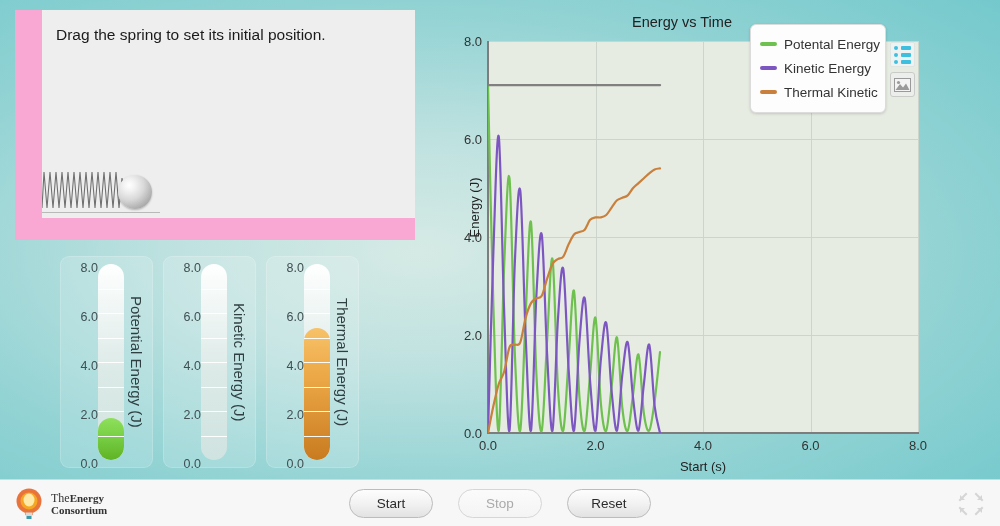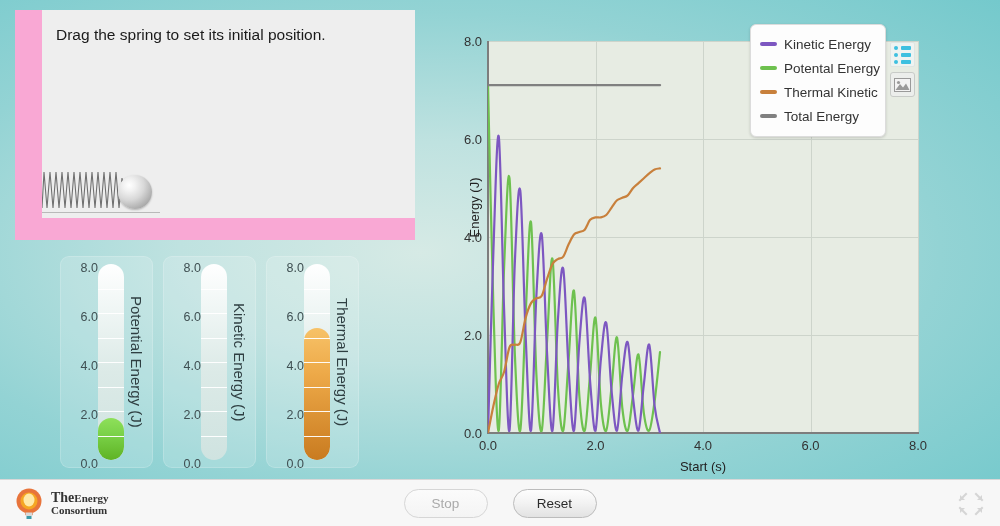--- a/index.html
+++ b/index.html
@@ -76,21 +76,21 @@
   #legend-toggle-icon .lbar { flex:1; height:4px; background:#3dc0e0; border-radius:1px; }
   #image-export-icon { margin-top:5px; width:25px; height:25px; background:#eceeec;
     border:1px solid #c8cbc8; border-radius:3px; display:flex; align-items:center; justify-content:center; }
 
   
   #bottom-bar { position:absolute; left:0; bottom:0; width:1000px; height:47px;
                 background:#f7f7f7; border-top:1px solid #d8d8d8; }
   #logo { position:absolute; left:12px; top:7px; display:flex; align-items:center; gap:5px; }
   #logo-text { font-size:11px; color:#333; line-height:12.5px; font-weight:bold;
                font-family:"Liberation Serif", serif; }
-  #logo-text .the { font-size:14px; font-weight:bold; }
+  #logo-text .the { font-size:12px; font-weight:normal; }
   #button-group { position:absolute; left:0; top:9px; width:1000px; display:flex;
                   justify-content:center; gap:25px; }
   .sim-button { width:84px; height:29px; border-radius:15px; border:1px solid #bcbcbc;
     background: linear-gradient(to bottom, #fdfdfd 0%, #f2f2f2 50%, #e2e2e2 100%);
     font-size:13.5px; color:#2b2b2b; font-family:"Liberation Sans", sans-serif;
     display:flex; align-items:center; justify-content:center; }
   .sim-button.disabled { color:#aaaaaa; border-color:#d6d6d6;
     background: linear-gradient(to bottom, #fbfbfb 0%, #f4f4f4 100%); }
   #fullscreen-control { position:absolute; right:13px; top:11px; width:32px; height:26px; }
 </style>
@@ -178,20 +178,21 @@
           <i style="top: 171.5px;"></i>
         </div>
       </div>
       <div class="meter-label">
         <span>Thermal Energy (J)</span>
       </div>
     </div>
   </div>
 
 <div id="chart-panel">
+  <div id="chart-title">Energy vs Time</div>
 
   <div id="plot-frame">
     <div id="plot-grid">
         <div class="gh" style="top: 294px;"></div>
         <div class="gh" style="top: 196px;"></div>
         <div class="gh" style="top: 98px;"></div>
         <div class="gh" style="top: 0px;"></div>
         <div class="gv" style="left: 107.5px;"></div>
         <div class="gv" style="left: 215px;"></div>
         <div class="gv" style="left: 322.5px;"></div>
@@ -220,34 +221,30 @@
       <span style="left: 163.5px;">2.0</span>
       <span style="left: 271px;">4.0</span>
       <span style="left: 378.5px;">6.0</span>
       <span style="left: 486px;">8.0</span>
     </div>
   <div id="x-axis-label">Start (s)</div>
   <div id="y-axis-label">Energy (J)</div>
 
   <div id="legend-box">
       <div class="legend-row">
+        <span class="legend-swatch" style="background: rgb(110, 193, 79);"></span>
+        <span class="legend-text">Potental Energy</span>
+      </div>
+      <div class="legend-row">
         <span class="legend-swatch" style="background: rgb(125, 87, 193);"></span>
         <span class="legend-text">Kinetic Energy</span>
-      </div>
-      <div class="legend-row">
-        <span class="legend-swatch" style="background: rgb(110, 193, 79);"></span>
-        <span class="legend-text">Potental Energy</span>
       </div>
       <div class="legend-row">
         <span class="legend-swatch" style="background: rgb(200, 128, 60);"></span>
         <span class="legend-text">Thermal Kinetic</span>
-      </div>
-      <div class="legend-row">
-        <span class="legend-swatch" style="background: rgb(128, 128, 128);"></span>
-        <span class="legend-text">Total Energy</span>
       </div>
     </div>
 
   <div id="chart-tools">
     <div id="legend-toggle-icon">
       <div class="lrow">
           <span class="ldot"></span>
           <span class="lbar"></span>
         </div>
       <div class="lrow">
@@ -281,20 +278,21 @@
       <rect x="13.5" y="25.5" width="7" height="3.5" fill="#d9d9d9"></rect>
       <rect x="14.5" y="29" width="5" height="3" fill="#3b9aa8"></rect>
     </svg>
     <div id="logo-text">
       <div><span class="the">The</span><span>Energy</span></div>
       <div>Consortium</div>
     </div>
   </div>
 
   <div id="button-group">
+      <div class="sim-button">Start</div>
       <div class="sim-button disabled">Stop</div>
       <div class="sim-button">Reset</div>
     </div>
 
   <div id="fullscreen-control">
     <svg width="32" height="26" viewBox="0 0 32 26" fill="none" stroke="#d5d5d5" stroke-width="2" stroke-linecap="square">
       <g>
           <path d="M11 3 L5 9"></path>
           <polyline points="5,4 5,9 10,9" fill="#d5d5d5" stroke="none"></polyline>
         </g>

